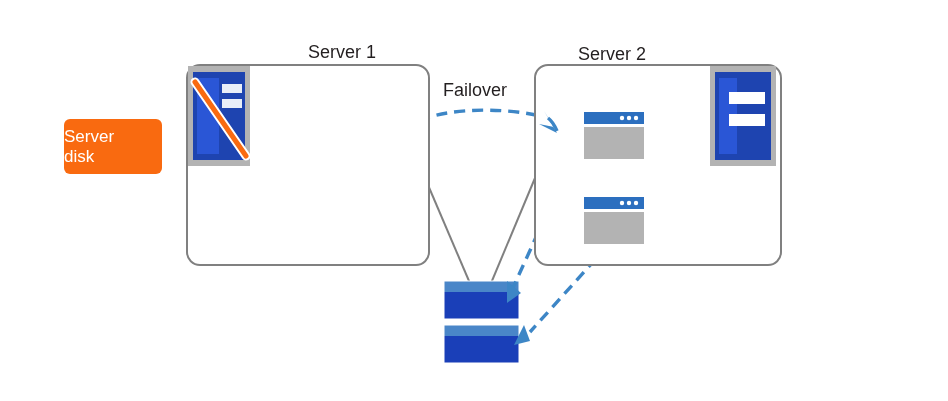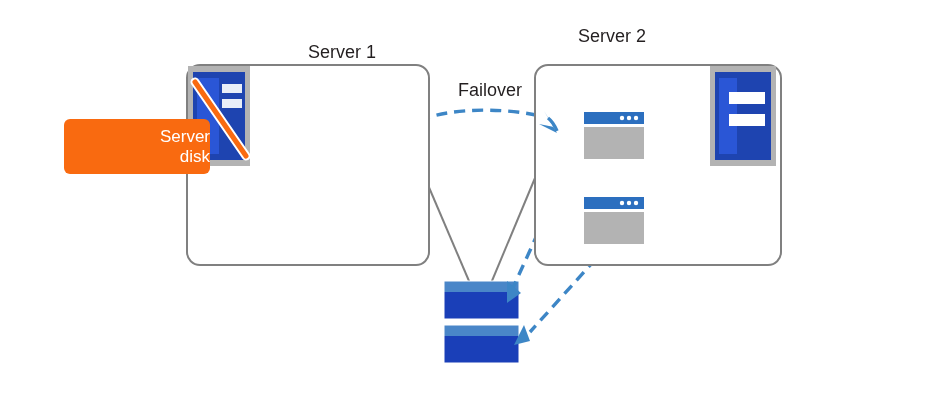--- a/index.html
+++ b/index.html
@@ -9,34 +9,33 @@
     font-family:"Liberation Sans", sans-serif;
     position:relative;
     overflow:hidden;
   }
   .canvas{position:absolute;left:0;top:0;width:948px;height:351px;}
   .svg-layer{position:absolute;left:0;top:0;width:948px;height:401px;}
 
   
   .label{position:absolute;color:#231f20;white-space:nowrap;}
   .label-server1{left:308px;top:42px;font-size:18px;}
-  .label-server2{left:578px;top:26px;font-size:18px;}
-  .label-failover{left:458px;top:80px;font-size:18px;}
+  .label-server2{left:578px;top:44px;font-size:18px;}
+  .label-failover{left:443px;top:80px;font-size:18px;}
   .label-appa{left:571px;top:90px;font-size:17px;letter-spacing:0.4px;}
   .label-appb{left:571px;top:175px;font-size:17px;letter-spacing:0.4px;}
   .label-shared{left:424px;top:367px;font-size:18px;}
 
   
   .server-down{
     position:absolute;left:64px;top:119px;width:98px;height:55px;
     background:#f96a10;border-radius:6px;
     color:#ffffff;font-size:17px;line-height:20px;
-    display:flex;flex-direction:column;align-items:flex-end;justify-content:center;
+    display:flex;flex-direction:column;align-items:flex-start;justify-content:center;
     text-align:center;
-    padding-left:48px;
   }
   .server-down span{display:block;}
 
   
   .server-box{
     position:absolute;border:2px solid #808080;border-radius:14px;background:#ffffff;
   }
   #server1-box{left:186px;top:64px;width:240px;height:198px;}
   #server2-box{left:534px;top:64px;width:244px;height:198px;}
 </style>

